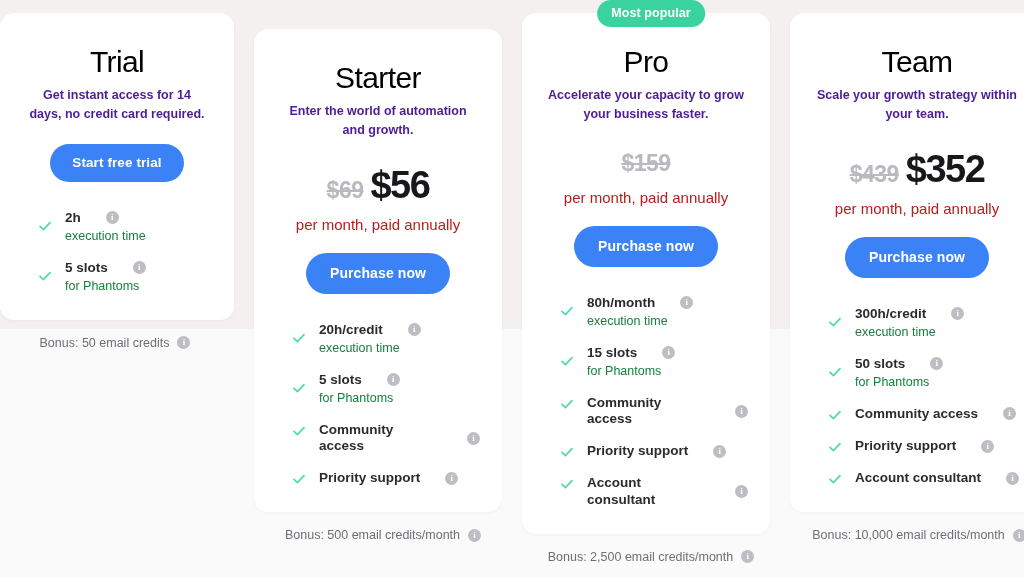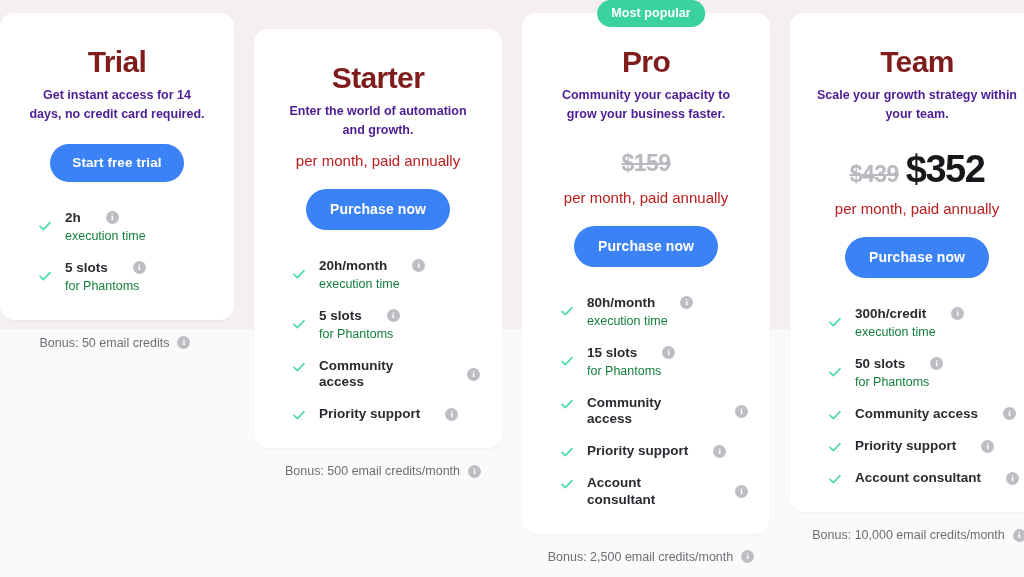--- a/index.html
+++ b/index.html
@@ -82,22 +82,22 @@
     font-weight: 700;
     letter-spacing: 0.1px;
     padding: 6px 14px 7px 14px;
     border-radius: 999px;
     white-space: nowrap;
     z-index: 5;
   }
 
   .plan-name {
     font-size: 30px;
-    font-weight: 700;
-    color: #7f1d1d;
+    font-weight: 400;
+    color: #000000;
     letter-spacing: -0.6px;
     margin: 10px 0 8px 0;
     line-height: 1.1;
   }
   .plan-desc {
     font-size: 12.5px;
     color: #4c1d95;
     line-height: 1.5;
     margin: 0 4px 0 4px;
     font-weight: 700;
@@ -257,32 +257,36 @@
       <div class="bonus">
         <span>Bonus: 50 email credits</span>
         <span class="info">i</span>
       </div>
     </div>
 
     <div class="col col-starter">
       <div class="card">
         <div class="plan-name">Starter</div>
         <div class="plan-desc">Enter the world of automation and growth.</div>
+        <div class="price-row">
+          <span class="price-old">$69</span>
+          <span class="price-new">$56</span>
+        </div>
         <div class="price-note">per month, paid annually</div>
         <button class="cta">Purchase now</button>
         <div class="features">
           <div class="feature two-line">
             <span class="check">
               <svg width="14" height="14" viewBox="0 0 14 14">
                   <path d="M2 7.4 L5.4 10.6 L12 3.6" fill="none" stroke="#4ddba6" stroke-width="1.7" stroke-linecap="round" stroke-linejoin="round"></path>
                 </svg>
             </span>
             <span class="f-body">
               <span class="f-title">
-                <span>20h/month</span>
+                <span>20h/credit</span>
                 <span class="info">i</span>
               </span>
               <span class="f-sub">execution time</span>
             </span>
           </div>
           <div class="feature two-line">
             <span class="check">
               <svg width="14" height="14" viewBox="0 0 14 14">
                   <path d="M2 7.4 L5.4 10.6 L12 3.6" fill="none" stroke="#4ddba6" stroke-width="1.7" stroke-linecap="round" stroke-linejoin="round"></path>
                 </svg>
@@ -328,21 +332,21 @@
         <span class="info">i</span>
       </div>
     </div>
 
     <div class="col col-pro">
       <div class="badge-slot">
         <span class="badge">Most popular</span>
       </div>
       <div class="card">
         <div class="plan-name">Pro</div>
-        <div class="plan-desc">Community your capacity to grow your business faster.</div>
+        <div class="plan-desc">Accelerate your capacity to grow your business faster.</div>
         <div class="price-row">
           <span class="price-old">$159</span>
         </div>
         <div class="price-note">per month, paid annually</div>
         <button class="cta">Purchase now</button>
         <div class="features">
           <div class="feature two-line">
             <span class="check">
               <svg width="14" height="14" viewBox="0 0 14 14">
                   <path d="M2 7.4 L5.4 10.6 L12 3.6" fill="none" stroke="#4ddba6" stroke-width="1.7" stroke-linecap="round" stroke-linejoin="round"></path>

